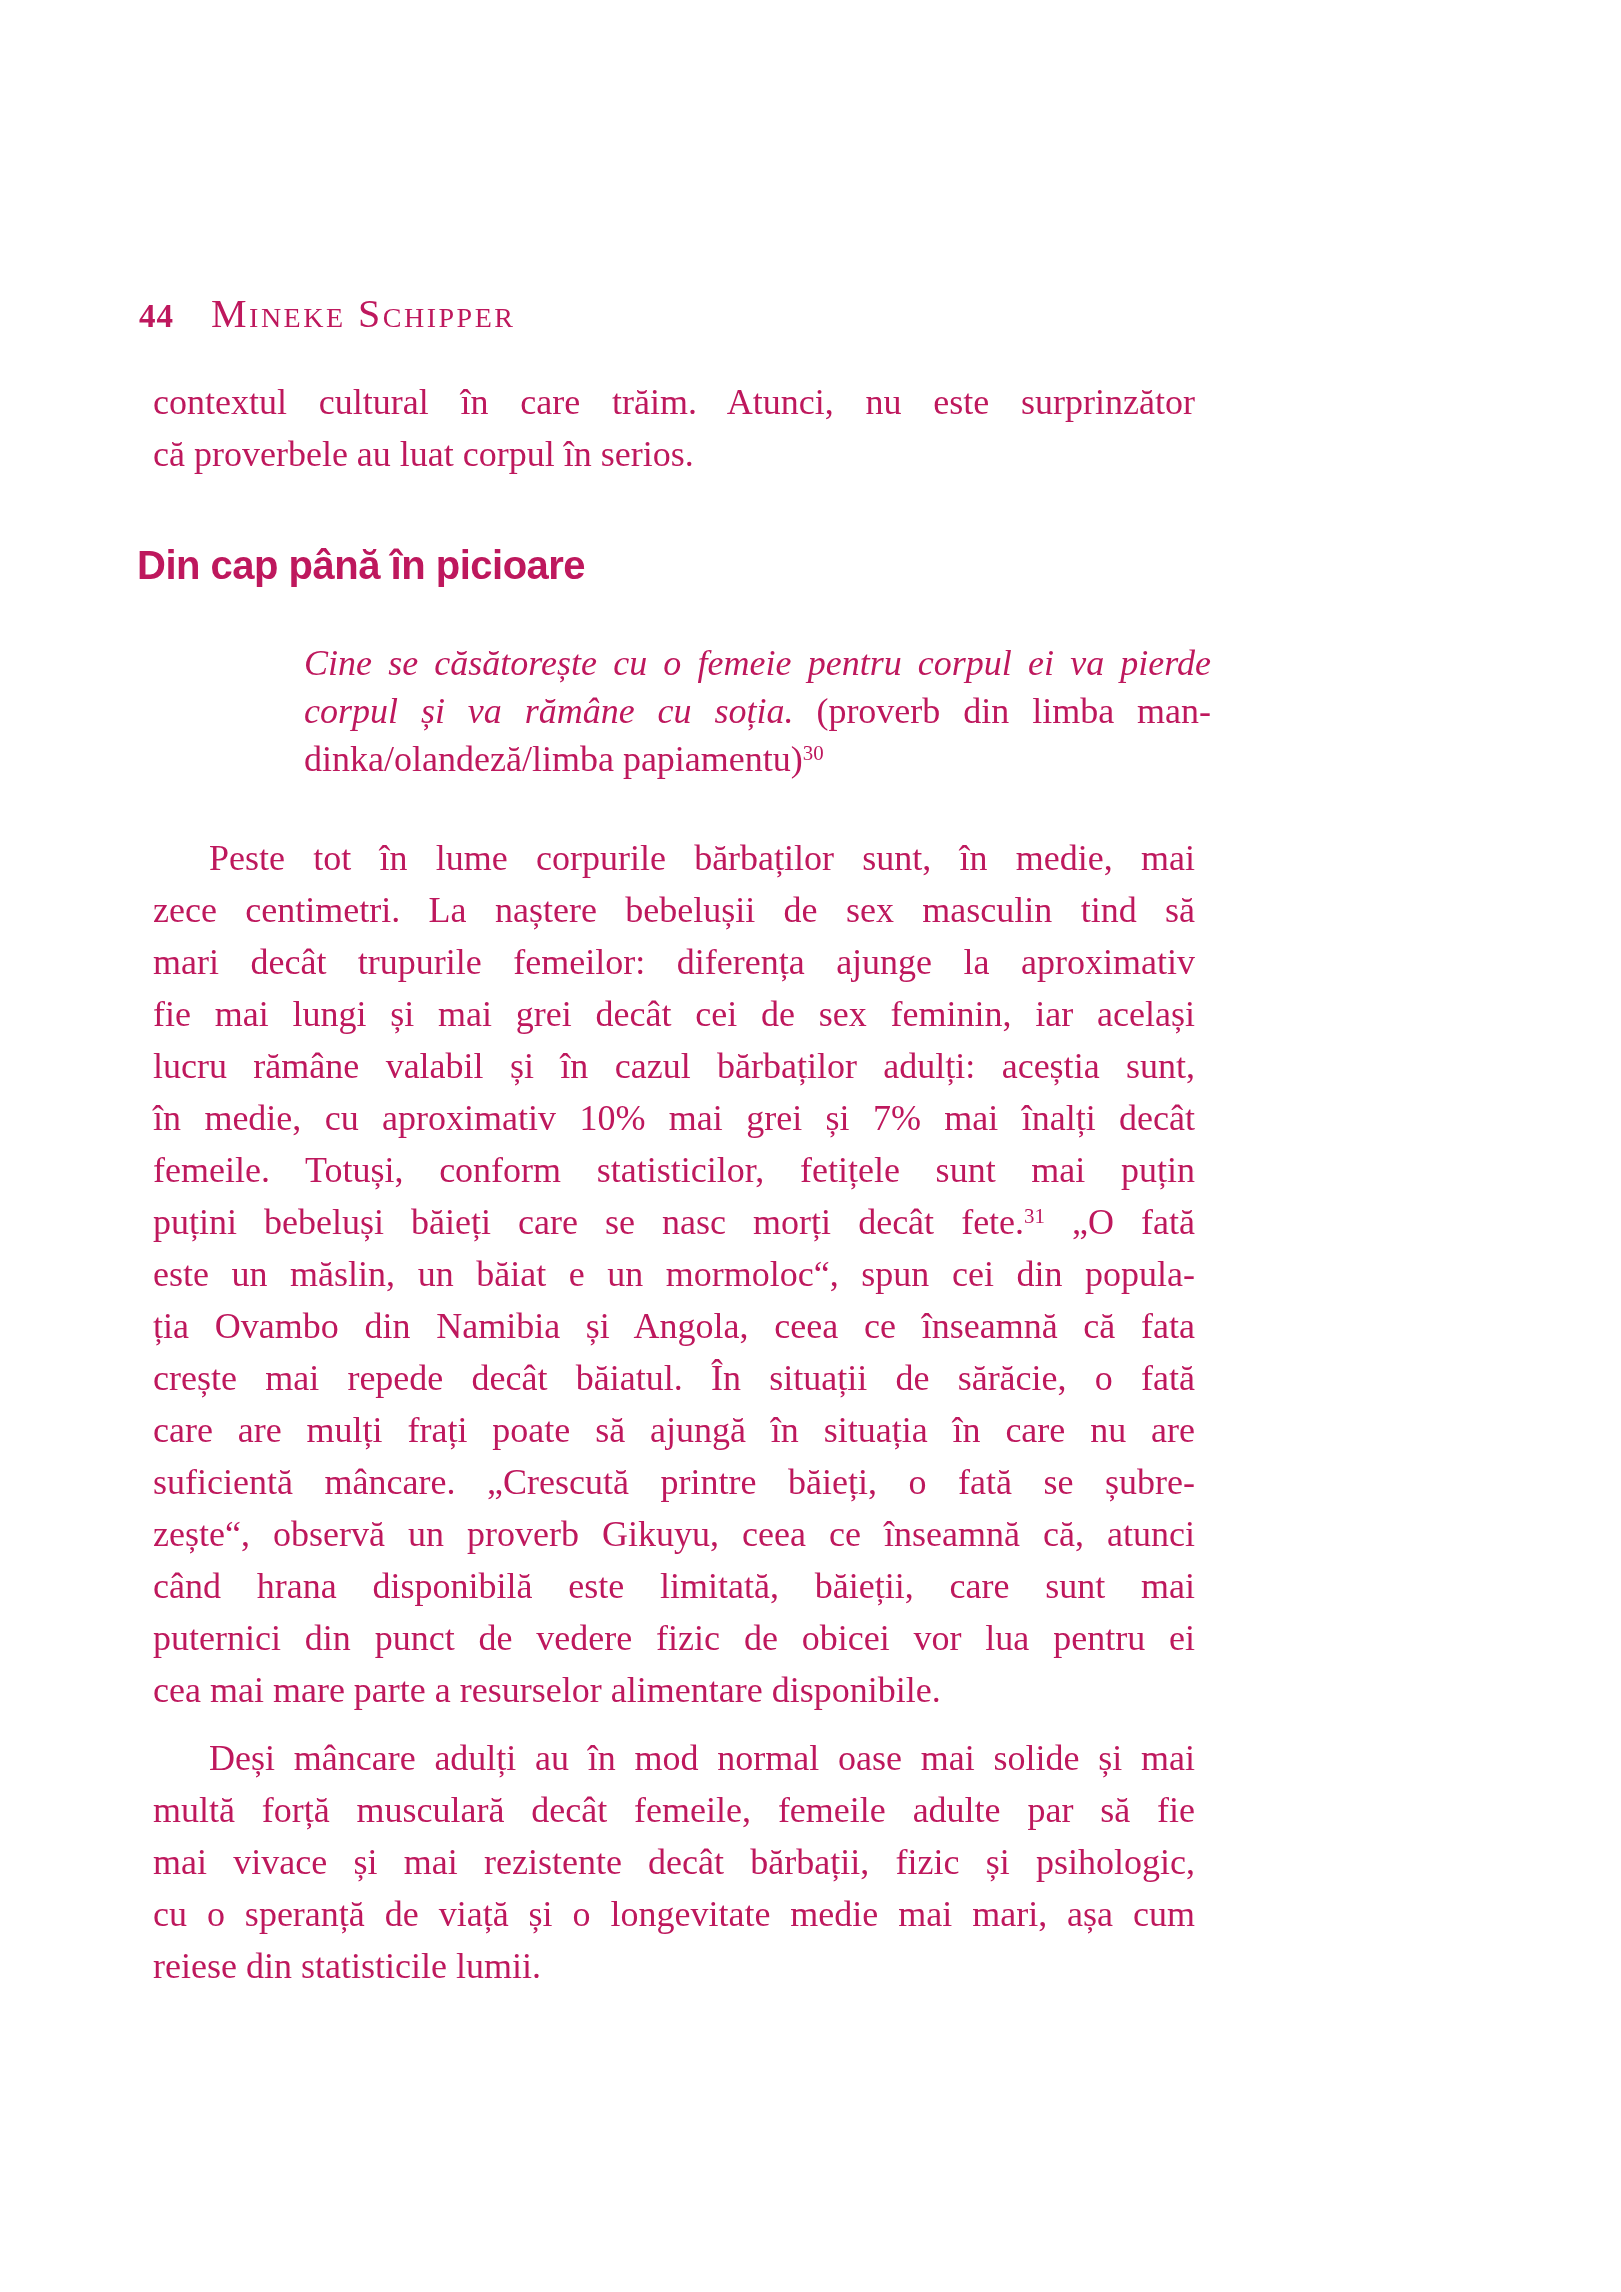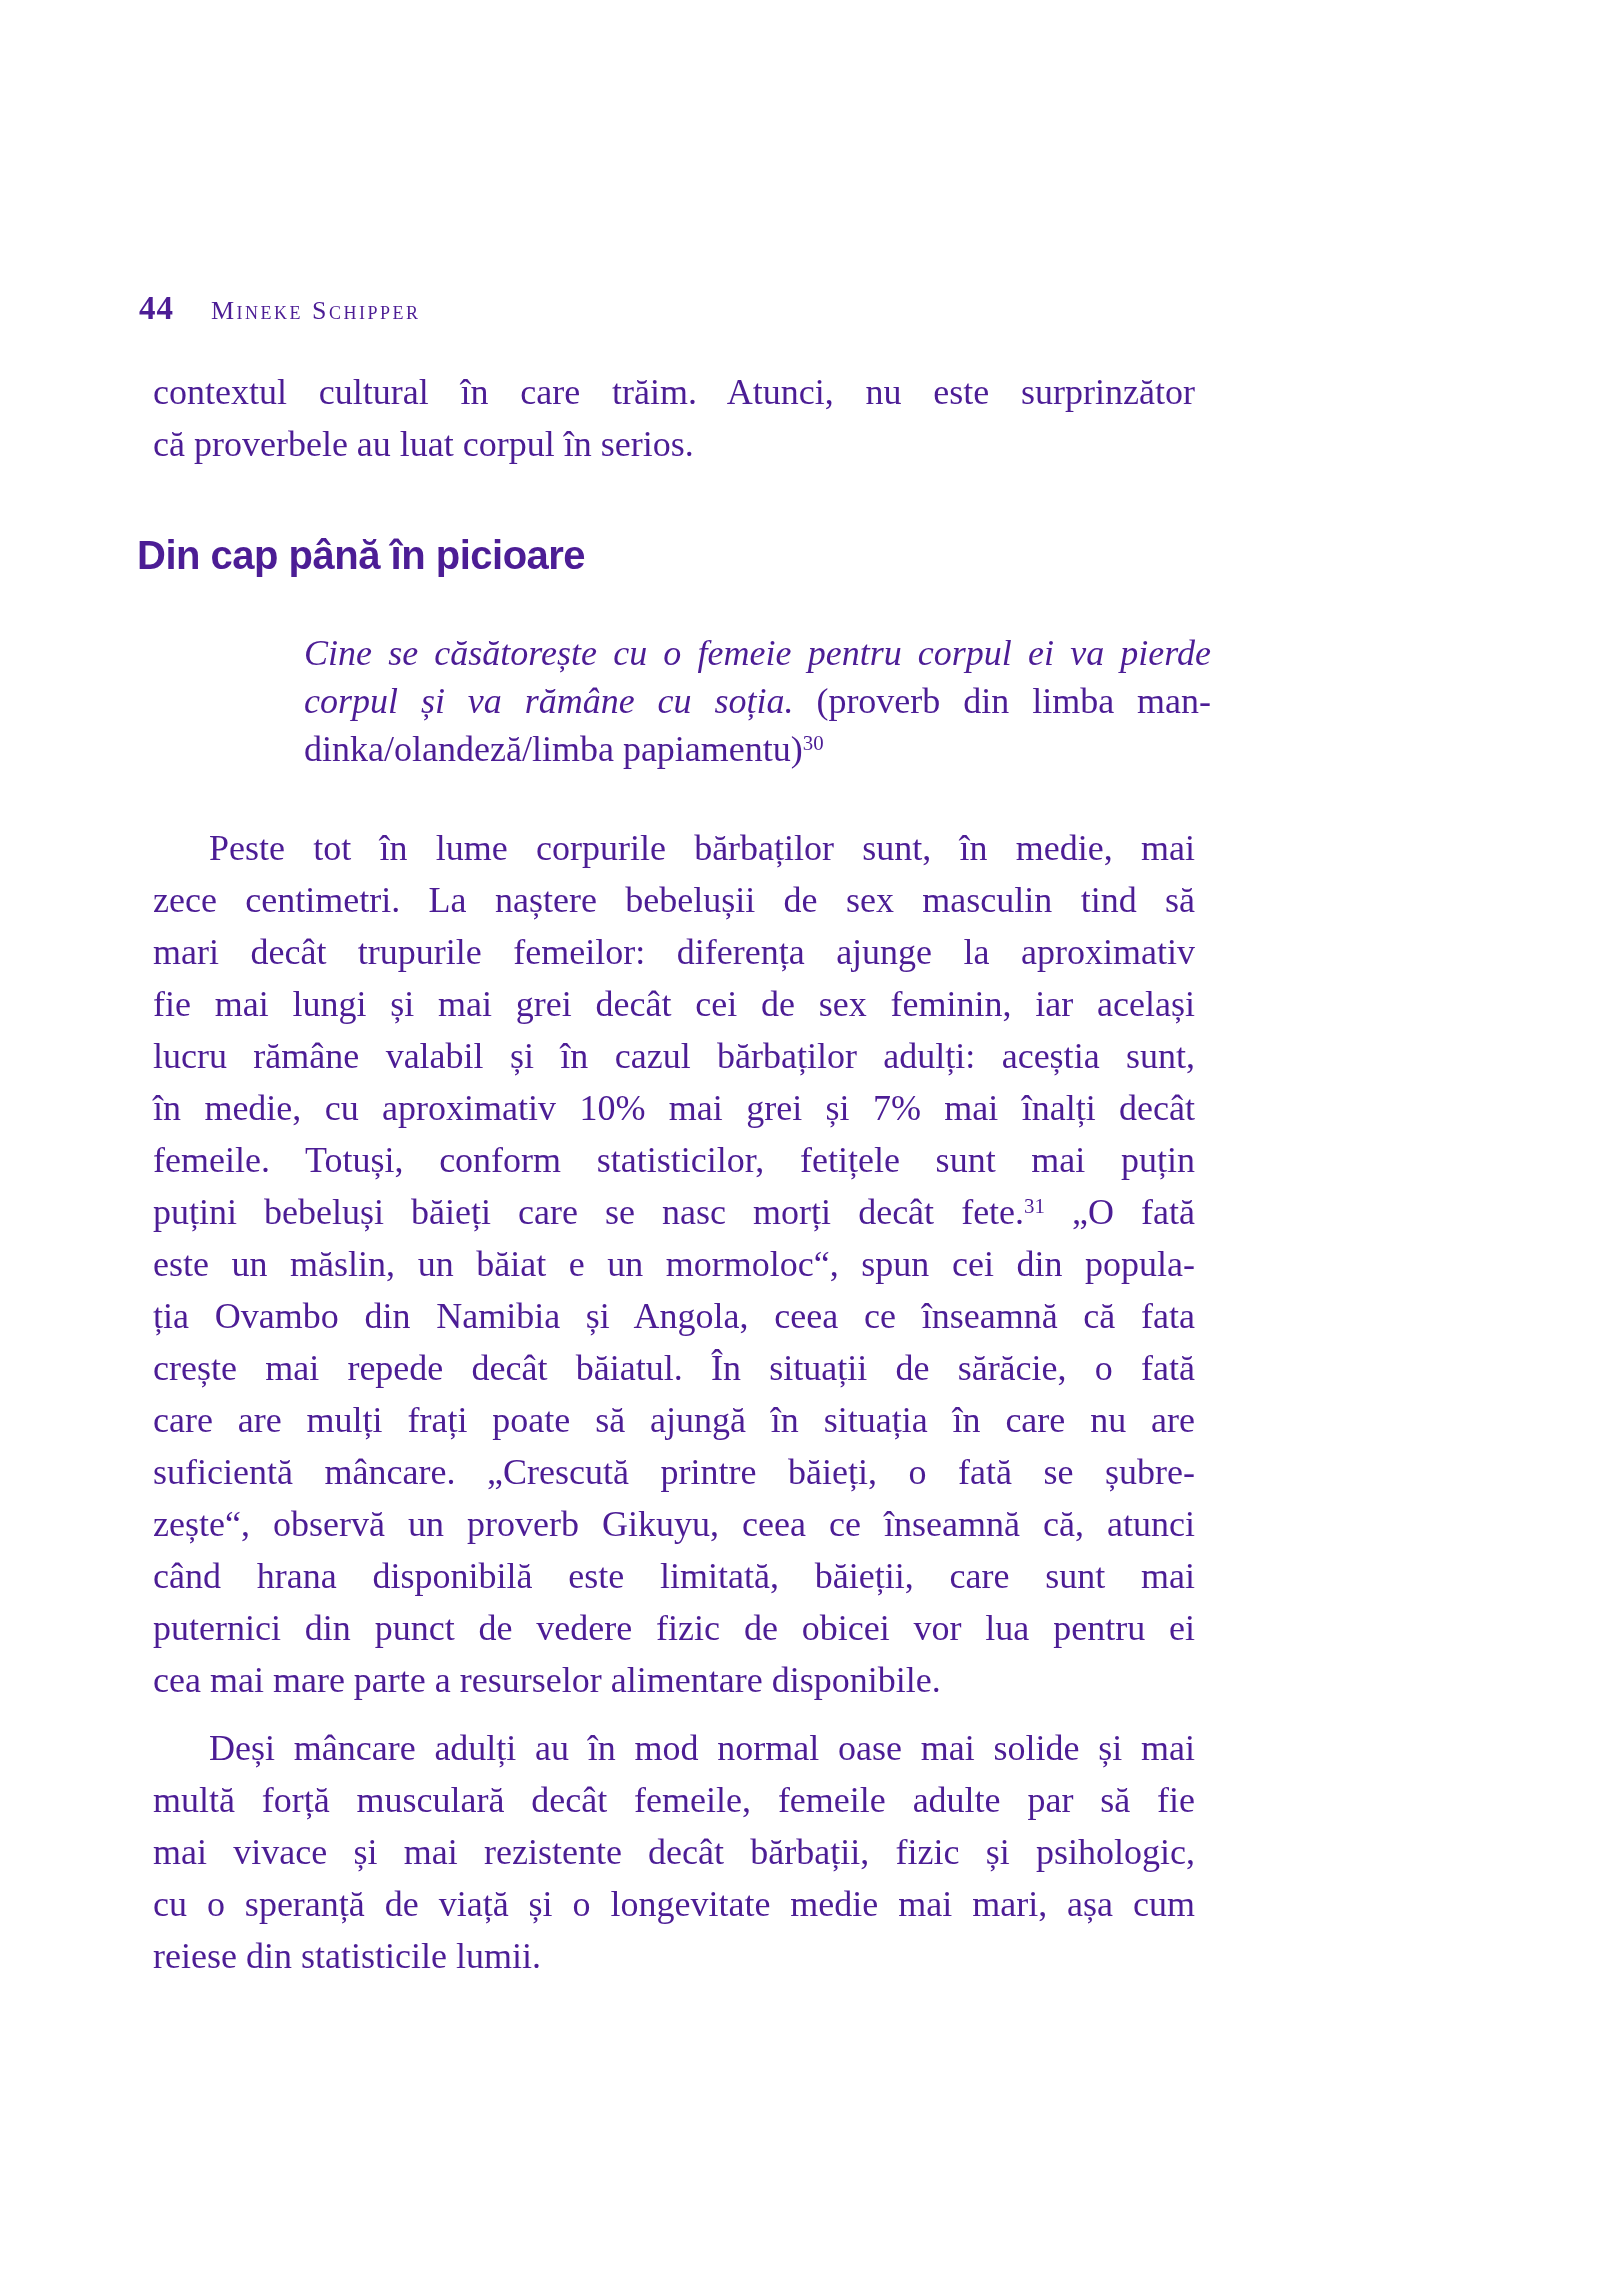--- a/index.html
+++ b/index.html
@@ -1,21 +1,21 @@
 <!DOCTYPE html>
 <html><head>
 <meta charset="utf-8">
 <style>
   html, body { margin: 0; padding: 0; background: #ffffff; }
   .page {
     position: relative;
     width: 1621px;
     height: 2293px;
     background: #ffffff;
-    color: #4c1d95;
+    color: #be185d;
     font-family: "Liberation Serif", serif;
     overflow: hidden;
   }
   .content {
     position: absolute;
     left: 137px;
     top: 290px;
     width: 1074px;
   }
   .running-header {
@@ -24,21 +24,21 @@
     gap: 37px;
     margin: 0 0 0 2px;
   }
   .page-number {
     font-weight: 700;
     font-size: 33px;
     letter-spacing: 1px;
   }
   .running-author {
     font-variant-caps: small-caps;
-    font-size: 26px;
+    font-size: 40px;
     letter-spacing: 2.5px;
   }
   .para { margin: 16px; font-size: 36px; line-height: 52px; }
   .para-intro { margin-top: 39px; }
   .section-heading {
     margin: 63px 0 0 0;
     font-family: "Liberation Sans", sans-serif;
     font-weight: 700;
     font-size: 40px;
     letter-spacing: -0.5px;

